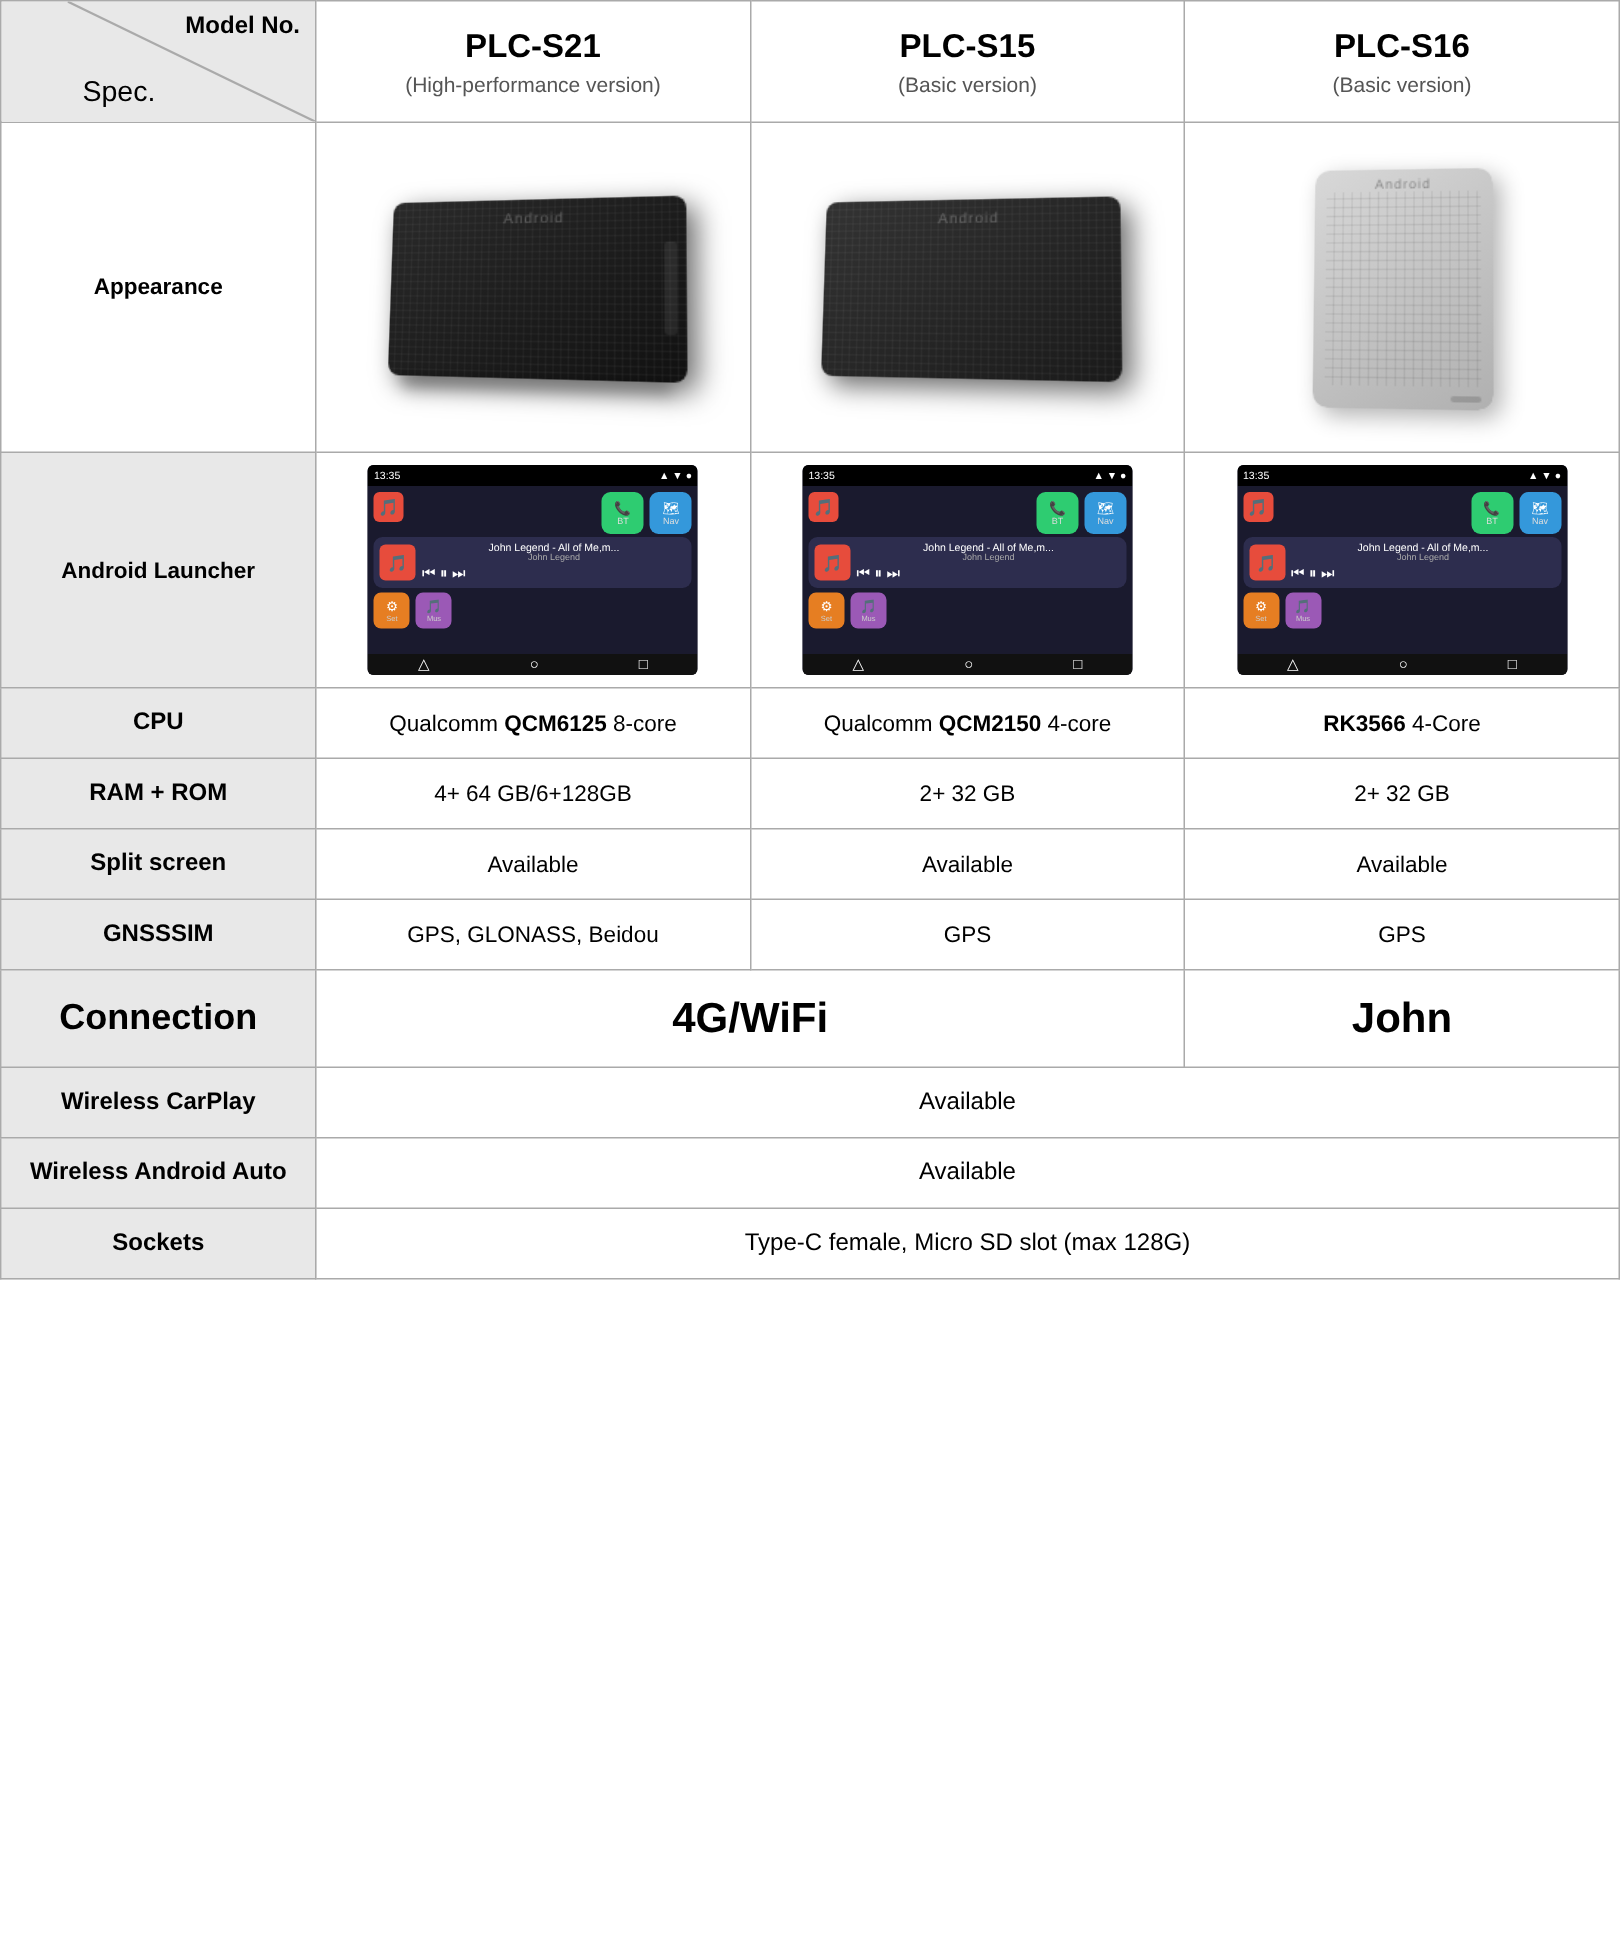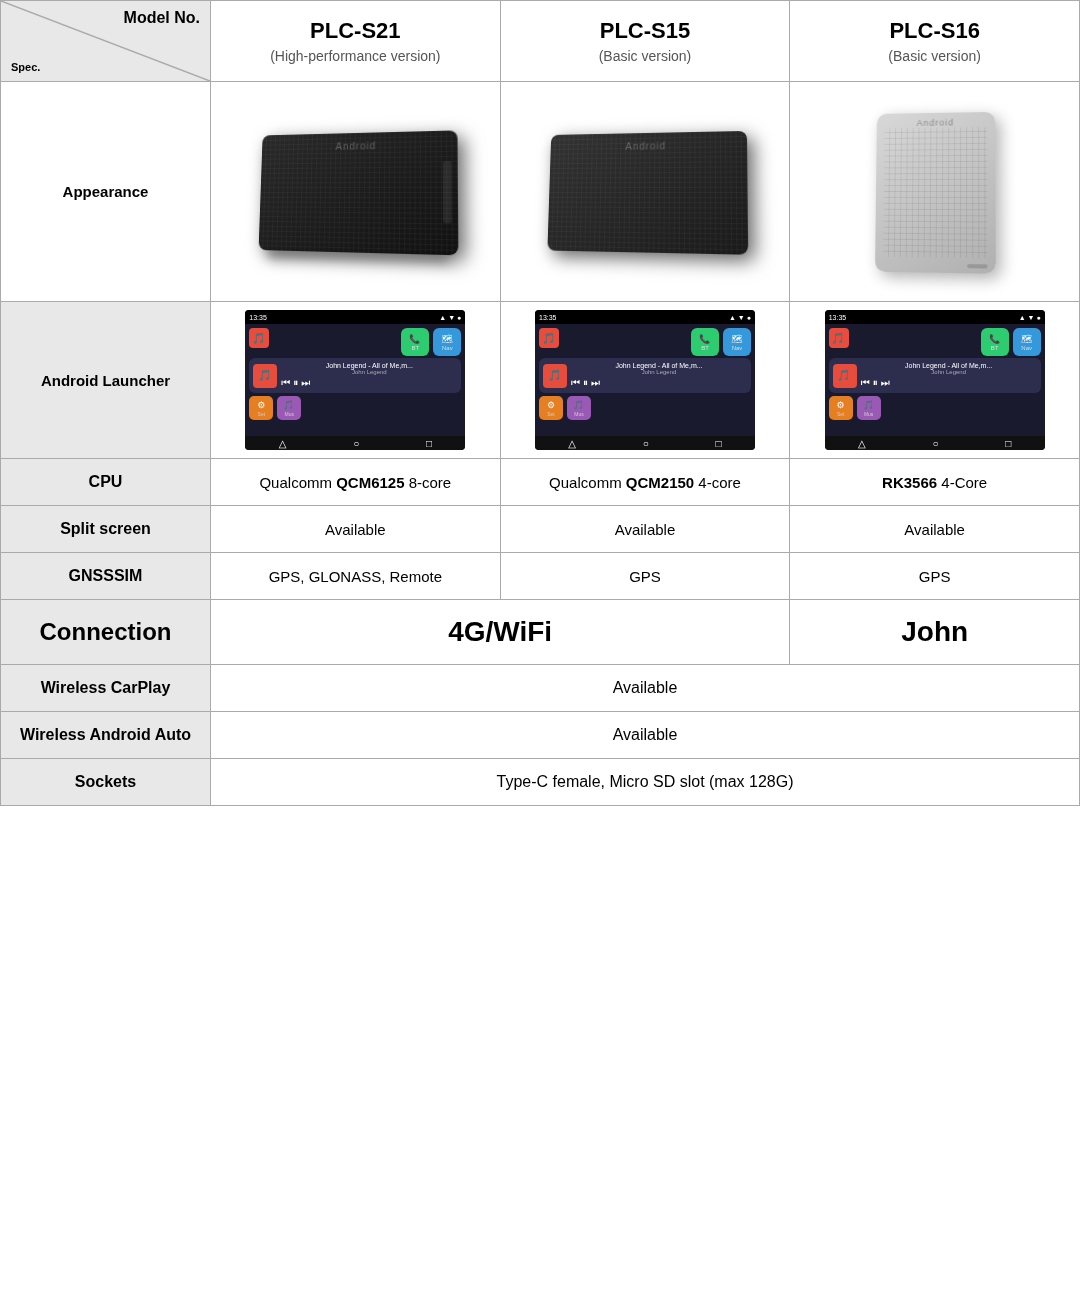--- a/index.html
+++ b/index.html
@@ -36,34 +36,35 @@
       text-align: right;
       padding-right: 10px;
       padding-bottom: 10px;
       position: relative;
     }
     .model-label-inner {
       display: flex;
       flex-direction: column;
       height: 80px;
       position: relative;
+      margin-left: 44px;
     }
     .model-no-text {
       position: absolute;
       top: 8px;
       right: 10px;
       font-size: 16px;
       font-weight: bold;
     }
     .spec-text {
       position: absolute;
       bottom: 8px;
       left: 10px;
-      font-size: 11px;
-      font-weight: bold;
+      font-size: 19px;
+      font-weight: normal;
     }
 
     .model-name {
       font-size: 22px;
       font-weight: bold;
       display: block;
     }
     .model-sub {
       font-size: 14px;
       color: #555;
@@ -423,33 +424,39 @@
   </tr>
 
   <tr class="data-row">
     <td class="spec-label">CPU</td>
     <td>Qualcomm <strong>QCM6125</strong> 8-core</td>
     <td>Qualcomm <strong>QCM2150</strong> 4-core</td>
     <td><strong>RK3566</strong> 4-Core</td>
   </tr>
 
 
+  <tr class="data-row">
+    <td class="spec-label">RAM + ROM</td>
+    <td>4+ 64 GB/6+128GB</td>
+    <td>2+ 32 GB</td>
+    <td>2+ 32 GB</td>
+  </tr>
 
 
 
   <tr class="data-row">
     <td class="spec-label">Split screen</td>
     <td>Available</td>
     <td>Available</td>
     <td>Available</td>
   </tr>
 
   <tr class="data-row">
     <td class="spec-label">GNSSSIM</td>
-    <td>GPS, GLONASS, Remote</td>
+    <td>GPS, GLONASS, Beidou</td>
     <td>GPS</td>
     <td>GPS</td>
   </tr>
 
   <tr class="data-row connection-row">
     <td class="spec-label"><strong>Connection</strong></td>
     <td colspan="2">4G/WiFi</td>
     <td>John</td>
   </tr>
 

